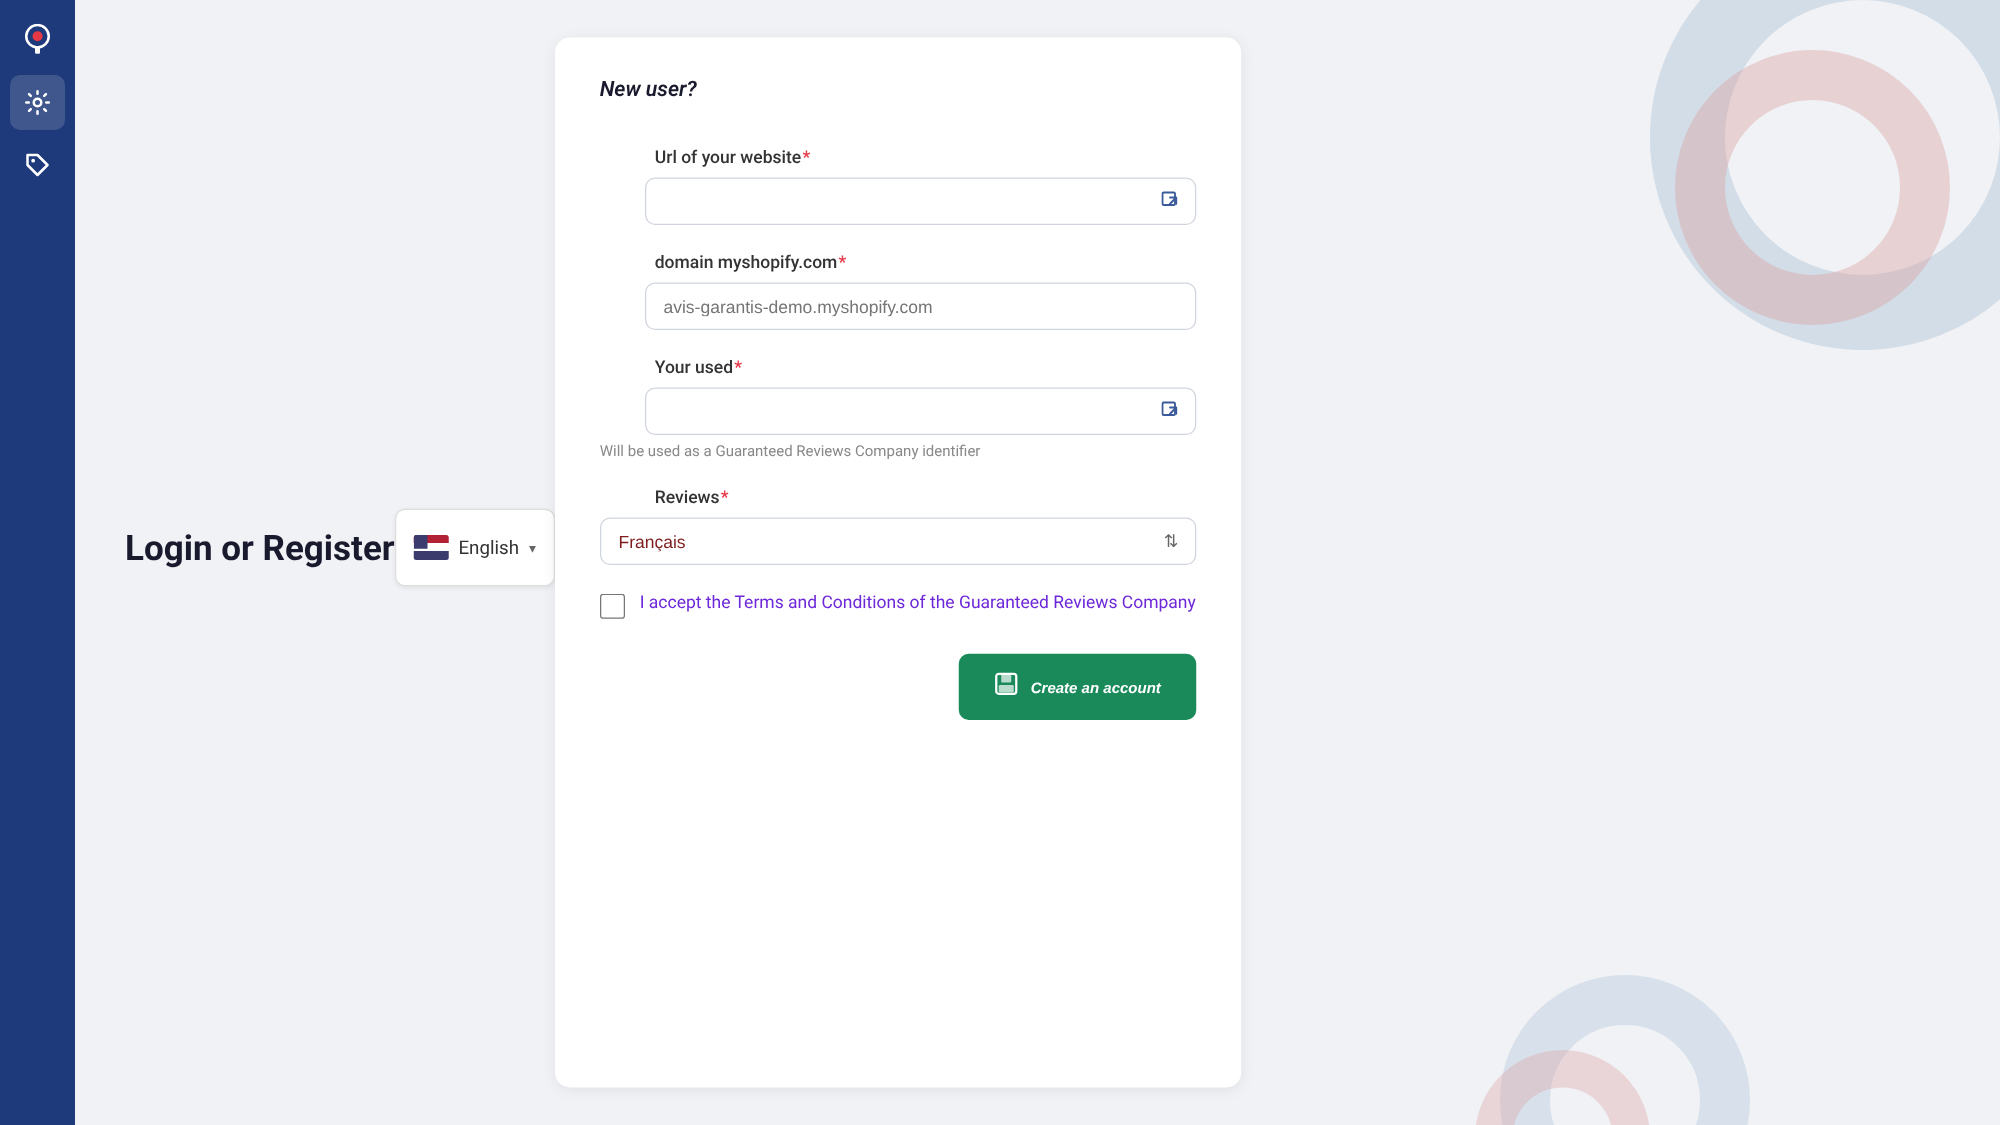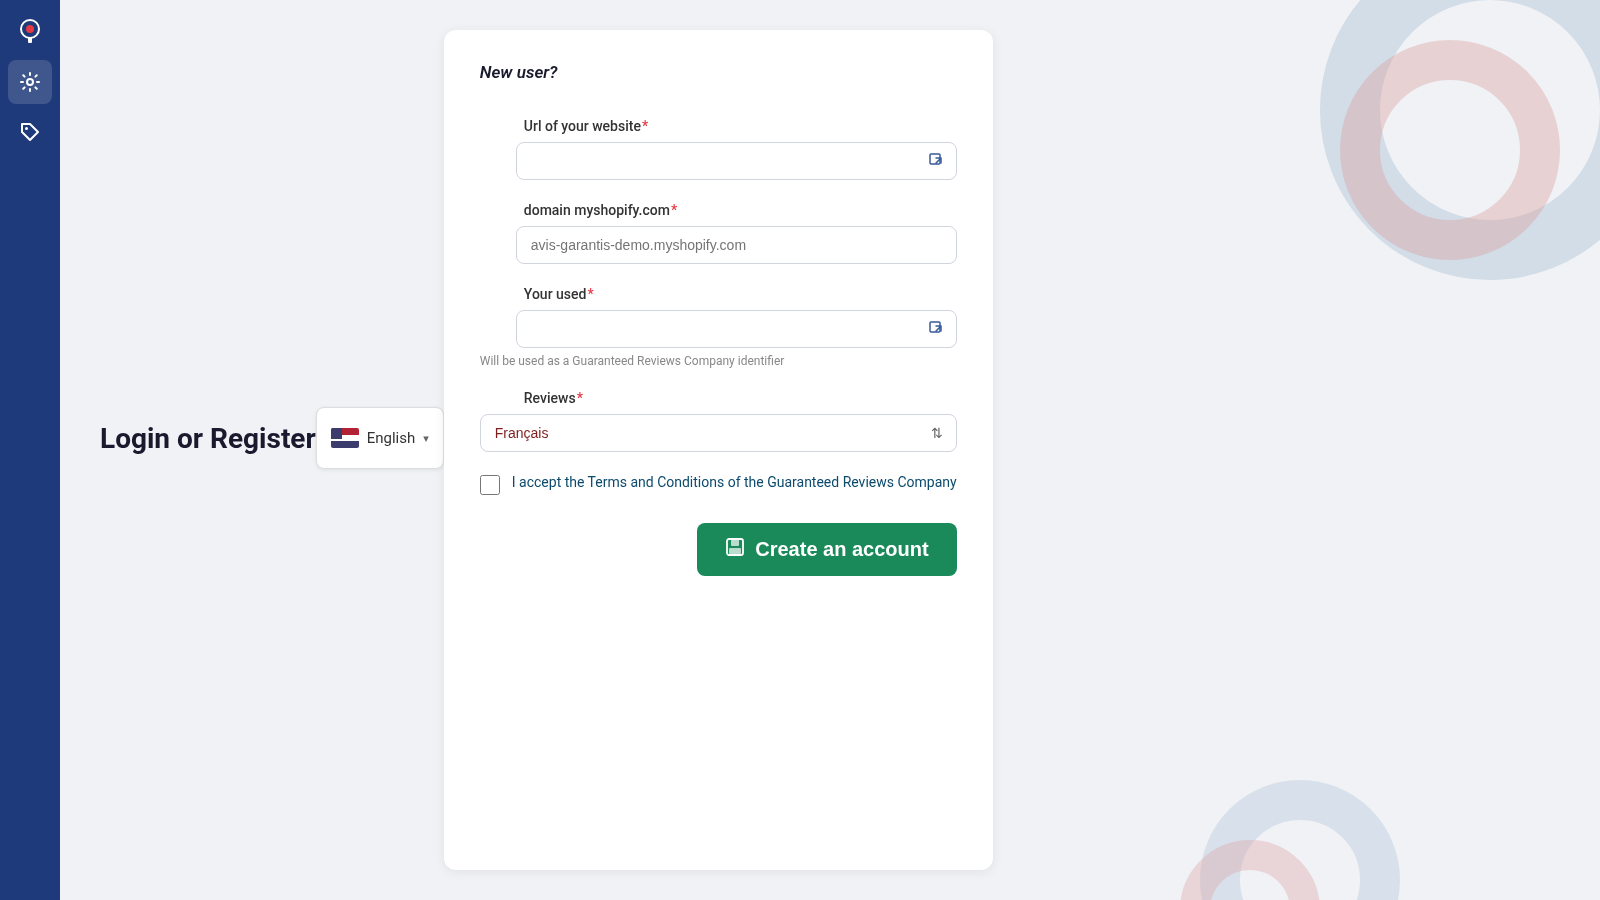--- a/index.html
+++ b/index.html
@@ -243,43 +243,44 @@
       height: 20px;
       border: 1px solid #d0d5dd;
       border-radius: 4px;
       flex-shrink: 0;
       cursor: pointer;
       margin-top: 1px;
       accent-color: #1e3a7a;
     }
     .checkbox-label {
       font-size: 14px;
-      color: #0c4a6e;
+      color: #6d28d9;
       cursor: pointer;
     }
 
     
     .form-footer {
       display: flex;
       justify-content: flex-end;
       margin-top: 28px;
     }
     .create-btn {
       display: flex;
       align-items: center;
       gap: 10px;
       background: #1a8a5a;
       color: white;
       border: none;
       border-radius: 8px;
       padding: 14px 28px;
-      font-size: 20px;
+      font-size: 12px;
       font-weight: 600;
       cursor: pointer;
       transition: background 0.2s;
+      font-style: italic;
     }
     .save-icon {
       font-size: 18px;
     }
   </style>
 </head>
 <body>
 
 <div class="sidebar">
   <div class="sidebar-item">

